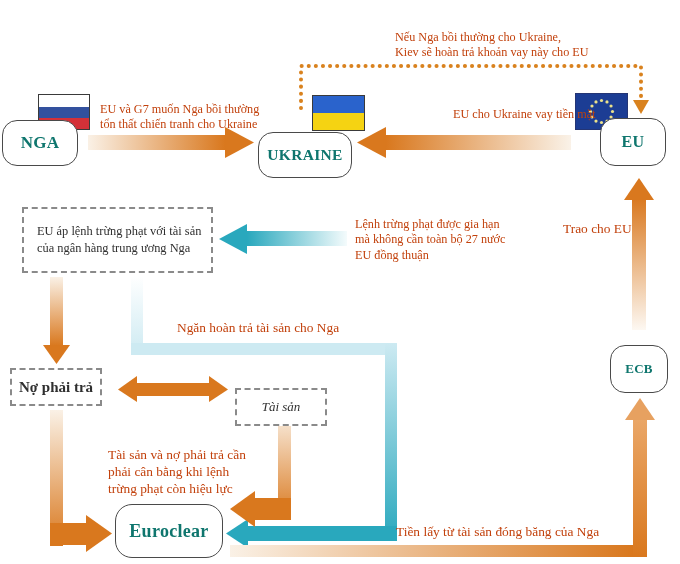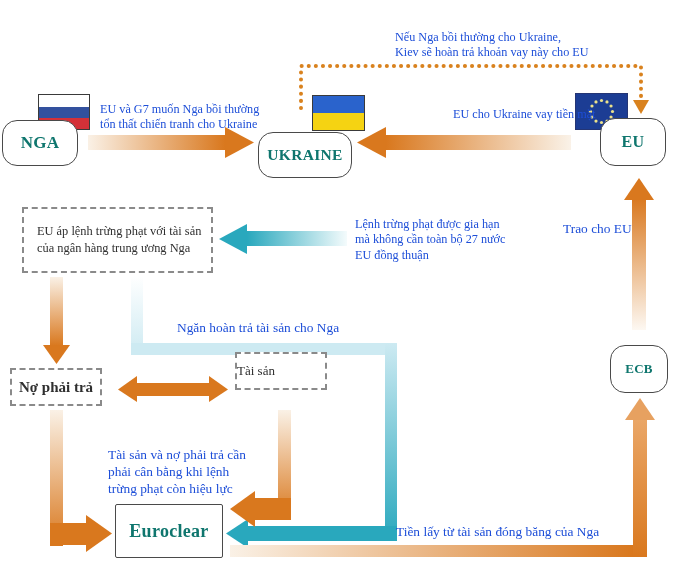--- a/index.html
+++ b/index.html
@@ -10,21 +10,21 @@
   .layer{position:absolute;left:0;top:0;}
   .node{
     position:absolute;background:#ffffff;border:1.6px solid #4a4a4a;border-radius:15px;
     display:flex;align-items:center;justify-content:center;
     font-weight:bold;color:#0f766e;box-sizing:border-box;letter-spacing:.3px;
   }
   .dashedbox{
     position:absolute;background:#ffffff;border:2px dashed #8a8a8a;
     display:flex;align-items:center;color:#2f2f2f;box-sizing:border-box;
   }
-  .note{position:absolute;white-space:pre-line;line-height:1.25;color:#1d4ed8;}
+  .note{position:absolute;white-space:pre-line;line-height:1.25;color:#c2410c;}
   .note-sm{font-size:12.2px;}
   .note-md{font-size:13.4px;}
   .flag{position:absolute;border:1.5px solid #3a3a3a;box-sizing:border-box;overflow:hidden;}
   .flag .stripe{width:100%;}
 </style>
 </head>
 <body>
 
 <div class="canvas">
 
@@ -167,34 +167,34 @@
   </div>
 
   <div class="node" style="left:600px;top:118px;width:66px;height:48px;font-size:16px;">
     <span>EU</span>
   </div>
 
   <div class="node" style="left:610px;top:345px;width:58px;height:48px;font-size:13px;">
     <span>ECB</span>
   </div>
 
-  <div class="node" style="left:115px;top:504px;width:108px;height:54px;font-size:18px;border-radius:2px;">
+  <div class="node" style="left:115px;top:504px;width:108px;height:54px;font-size:18px;border-radius:17px;">
     <span>Euroclear</span>
   </div>
 
   <div class="dashedbox" style="left:22px;top:207px;width:191px;height:66px;padding-left:13px;font-size:12.4px;line-height:1.4;">
     <span style="white-space:pre-line;">EU áp lệnh trừng phạt với tài sản
 của ngân hàng trung ương Nga</span>
   </div>
 
   <div class="dashedbox" style="left:10px;top:368px;width:92px;height:38px;justify-content:center;font-size:15px;font-weight:bold;">
     <span>Nợ phải trả</span>
   </div>
 
-  <div class="dashedbox" style="left:235px;top:352px;width:92px;height:38px;justify-content:flex-start;font-size:13px;">
+  <div class="dashedbox" style="left:235px;top:388px;width:92px;height:38px;justify-content:center;font-size:13px;font-style:italic;">
     <span>Tài sản</span>
   </div>
 
   <div class="note note-sm" style="left:395px;top:30px;">Nếu Nga bồi thường cho Ukraine,
 Kiev sẽ hoàn trả khoản vay này cho EU</div>
 
   <div class="note note-sm" style="left:100px;top:102px;">EU và G7 muốn Nga bồi thường
 tổn thất chiến tranh cho Ukraine</div>
 
   <div class="note note-sm" style="left:408px;top:107px;margin-left:45px;">EU cho Ukraine vay tiền mặt</div>

